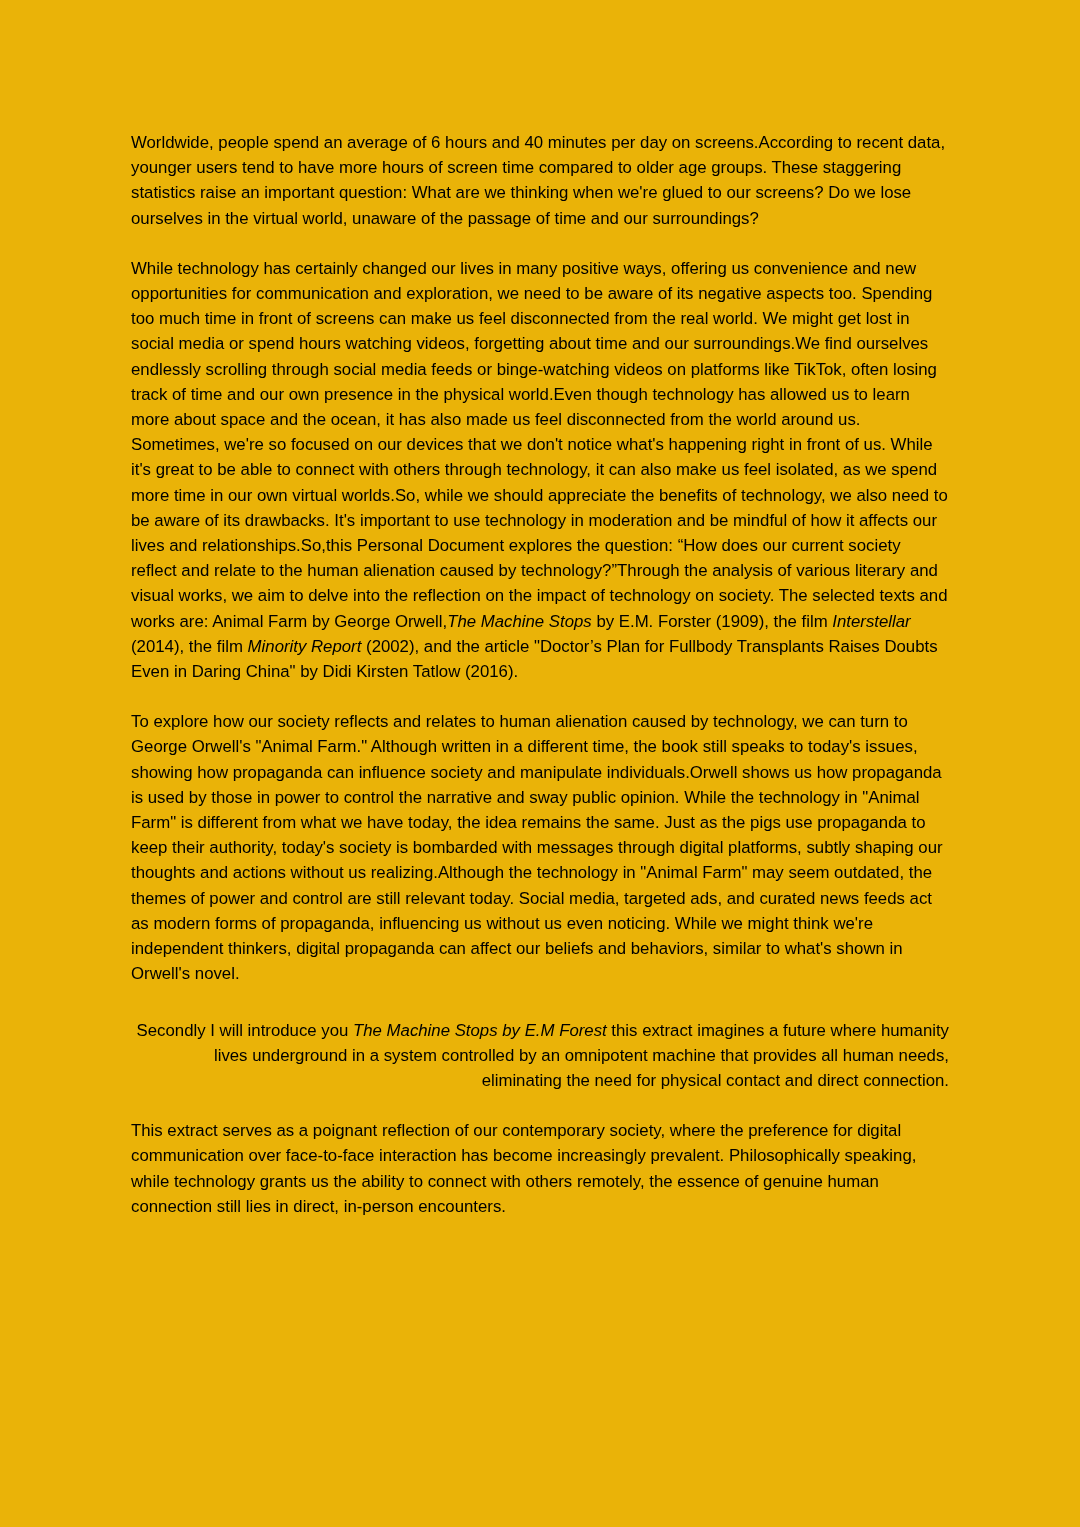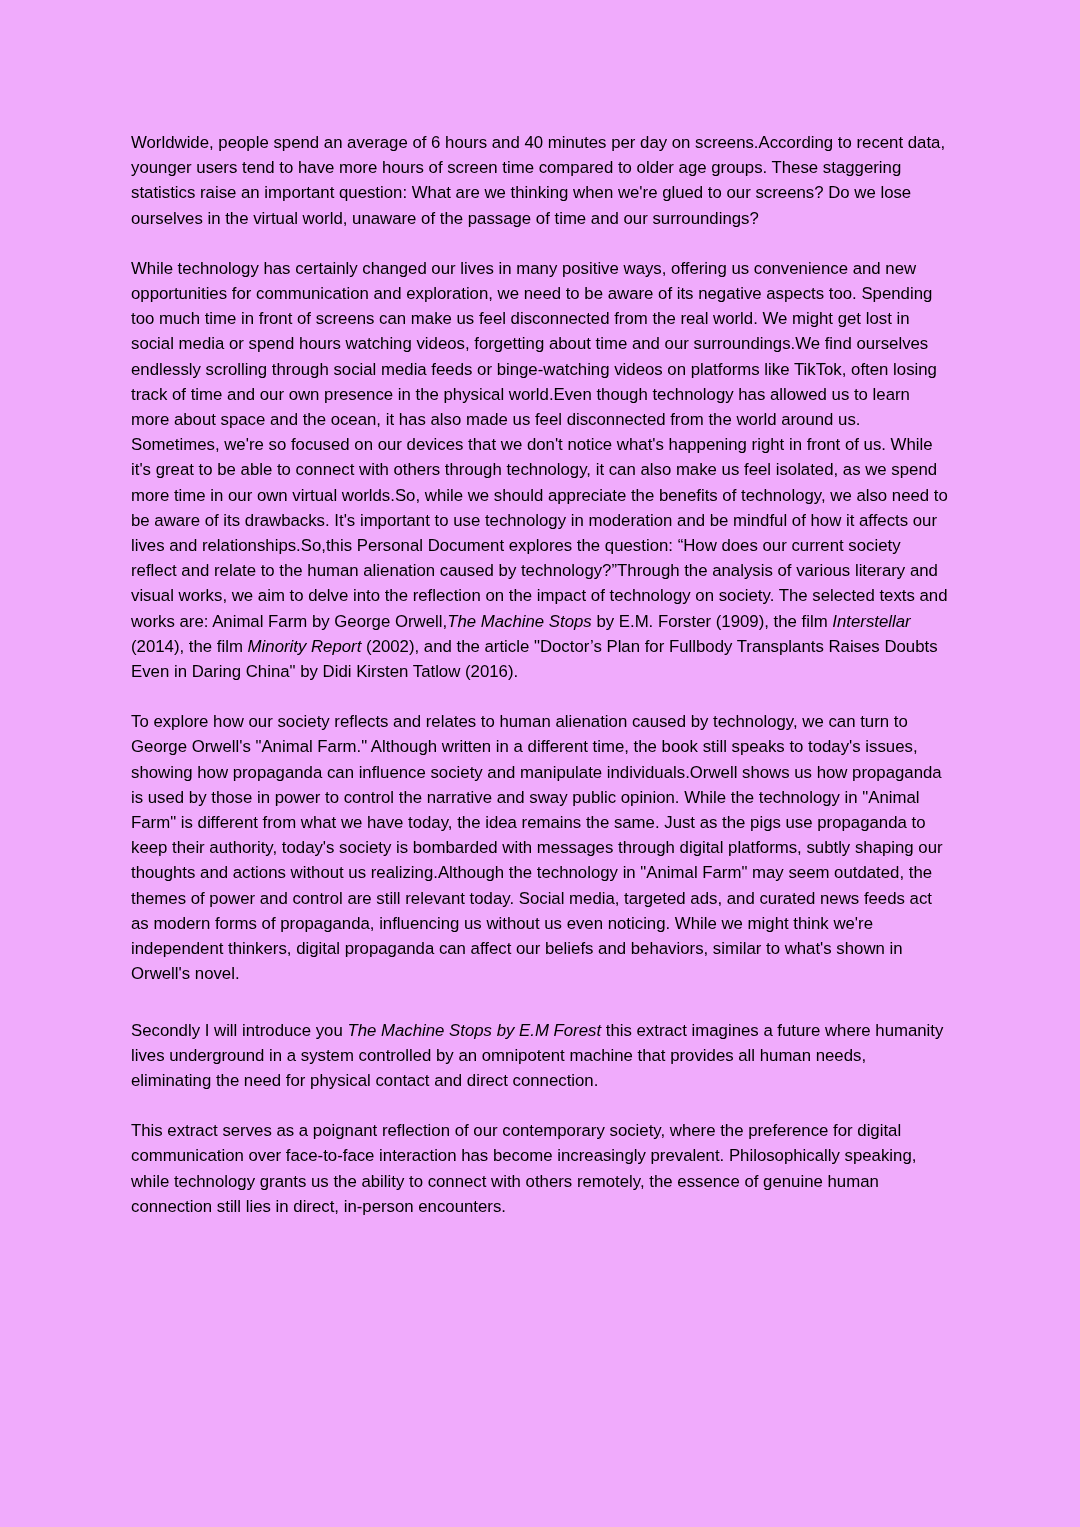--- a/index.html
+++ b/index.html
@@ -26,28 +26,29 @@
   .para {
     margin: 0 0 25px 0;
     font-size: 16.8px;
     line-height: 25.2px;
     color: #000000;
     text-align: left;
     word-spacing: normal;
   }
   .para.extra-space {
     margin-top: 31px;
+    text-align: right;
   }
   .para em {
   }
 </style>
 </head>
 <body>
 
-<div class="doc-page" style="background: #f0abfc; color: rgb(0, 0, 0);">
+<div class="doc-page" style="background: #eab308; color: rgb(0, 0, 0);">
   <div class="doc-body">
       <p class="para"><span>Worldwide, people spend an average of 6 hours and 40 minutes per day on screens.According to recent data, younger users tend to have more hours of screen time compared to older age groups. These staggering statistics raise an important question: What are we thinking when we're glued to our screens? Do we lose ourselves in the virtual world, unaware of the passage of time and our surroundings?</span></p>
       <p class="para"><span>While technology has certainly changed our lives in many positive ways, offering us convenience and new opportunities for communication and exploration, we need to be aware of its negative aspects too. Spending too much time in front of screens can make us feel disconnected from the real world. We might get lost in social media or spend hours watching videos, forgetting about time and our surroundings.We find ourselves endlessly scrolling through social media feeds or binge-watching videos on platforms like TikTok, often losing track of time and our own presence in the physical world.Even though technology has allowed us to learn more about space and the ocean, it has also made us feel disconnected from the world around us. Sometimes, we're so focused on our devices that we don't notice what's happening right in front of us. While it's great to be able to connect with others through technology, it can also make us feel isolated, as we spend more time in our own virtual worlds.So, while we should appreciate the benefits of technology, we also need to be aware of its drawbacks. It's important to use technology in moderation and be mindful of how it affects our lives and relationships.So,this Personal Document explores the question: “How does our current society reflect and relate to the human alienation caused by technology?”Through the analysis of various literary and visual works, we aim to delve into the reflection on the impact of technology on society. The selected texts and works are: Animal Farm by George Orwell,</span><em>The Machine Stops</em><span> by E.M. Forster (1909), the film </span><em>Interstellar</em><span> (2014), the film </span><em>Minority Report</em><span> (2002), and the article "Doctor’s Plan for Fullbody Transplants Raises Doubts Even in Daring China" by Didi Kirsten Tatlow (2016).</span></p>
       <p class="para"><span>To explore how our society reflects and relates to human alienation caused by technology, we can turn to George Orwell's "Animal Farm." Although written in a different time, the book still speaks to today's issues, showing how propaganda can influence society and manipulate individuals.Orwell shows us how propaganda is used by those in power to control the narrative and sway public opinion. While the technology in "Animal Farm" is different from what we have today, the idea remains the same. Just as the pigs use propaganda to keep their authority, today's society is bombarded with messages through digital platforms, subtly shaping our thoughts and actions without us realizing.Although the technology in "Animal Farm" may seem outdated, the themes of power and control are still relevant today. Social media, targeted ads, and curated news feeds act as modern forms of propaganda, influencing us without us even noticing. While we might think we're independent thinkers, digital propaganda can affect our beliefs and behaviors, similar to what's shown in Orwell's novel.</span></p>
       <p class="para extra-space"><span>Secondly I will introduce you </span><em>The Machine Stops by E.M Forest</em><span> this extract imagines a future where humanity lives underground in a system controlled by an omnipotent machine that provides all human needs, eliminating the need for physical contact and direct connection.</span></p>
       <p class="para"><span>This extract serves as a poignant reflection of our contemporary society, where the preference for digital communication over face-to-face interaction has become increasingly prevalent. Philosophically speaking, while technology grants us the ability to connect with others remotely, the essence of genuine human connection still lies in direct, in-person encounters.</span></p>
     </div>
 </div>
 
 </body></html>

